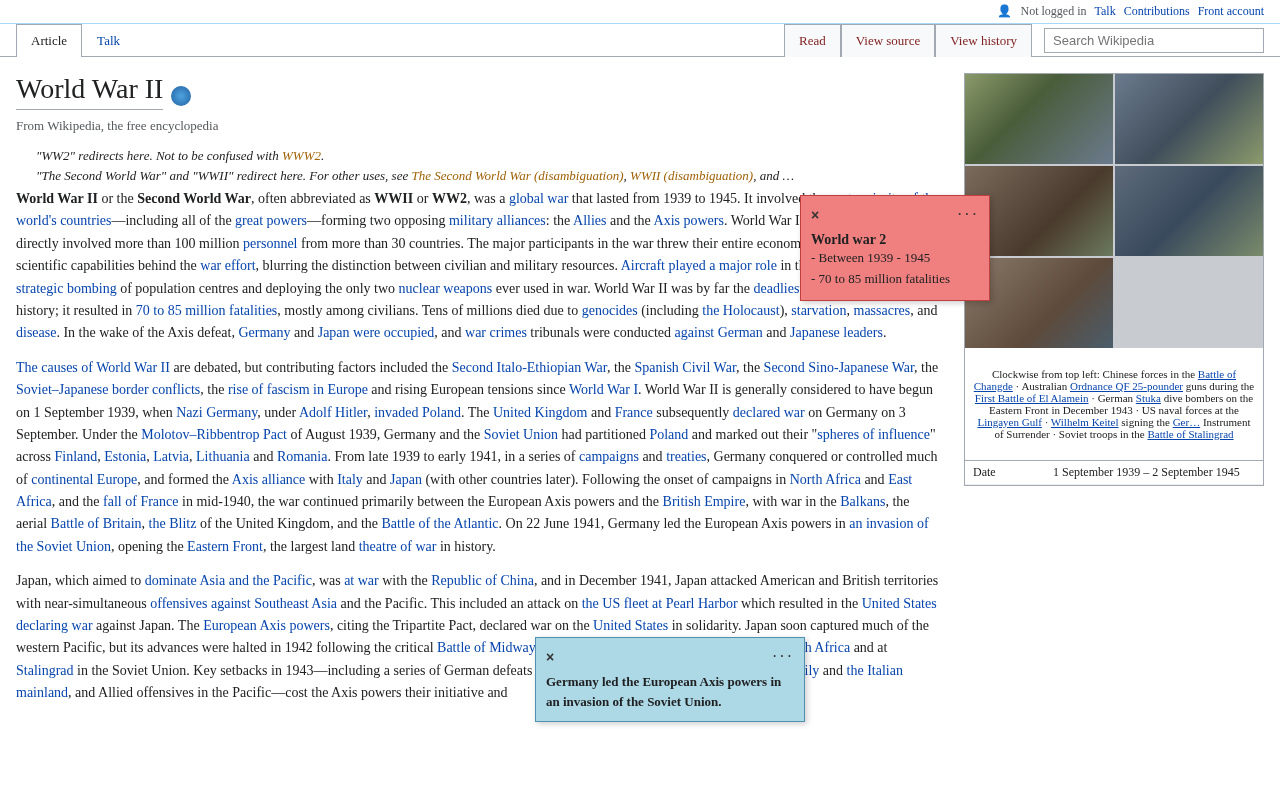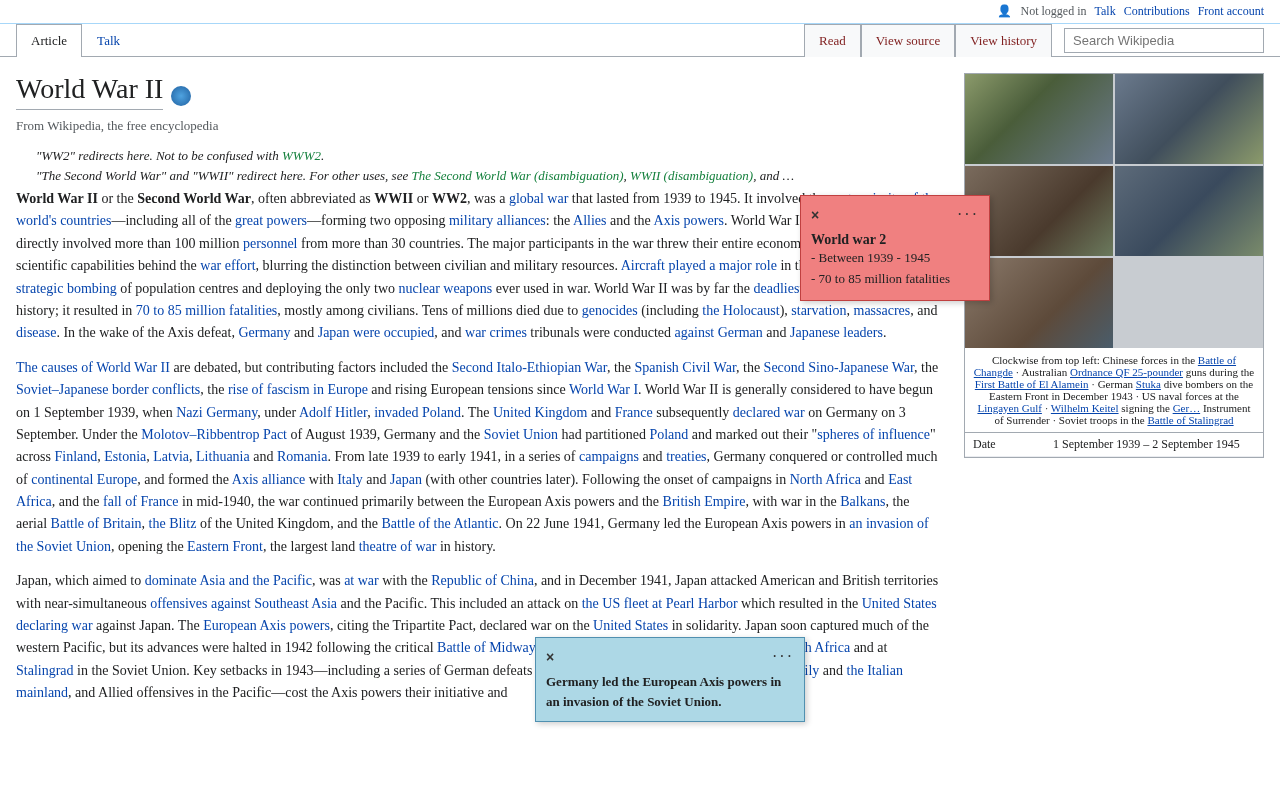--- a/index.html
+++ b/index.html
@@ -68,21 +68,21 @@
     }
     #search-box {
       margin-left: 12px;
       display: flex;
       align-items: center;
     }
     #search-input {
       border: 1px solid #a2a9b1;
       padding: 4px 8px;
       font-size: 13px;
-      width: 200px;
+      width: 220px;
       outline: none;
       color: #999;
     }
 
     
     #content-wrapper {
       display: flex;
       padding: 16px 16px 0 16px;
       max-width: 1280px;
     }
@@ -104,21 +104,21 @@
       color: #54595d;
       margin-bottom: 14px;
     }
     .hatnote {
       font-style: italic;
       font-size: 13px;
       margin-bottom: 4px;
       padding-left: 20px;
       color: #202122;
     }
-    .hatnote a { color: #15803d; text-decoration: none; }
+    .hatnote a { color: #a16207; text-decoration: none; }
     #article-body {
       font-size: 14px;
       line-height: 1.6;
     }
     #article-body p {
       margin-bottom: 12px;
     }
     #article-body a {
       color: #0645ad;
       text-decoration: none;
@@ -150,21 +150,21 @@
       justify-content: center;
       overflow: hidden;
     }
     
     .img-1 { background: linear-gradient(135deg, #6b7a8d 0%, #404e5c 50%, #8b9a6b 100%); }
     .img-2 { background: linear-gradient(135deg, #7a6b5d 0%, #4a3a2d 60%, #6b7a5d 100%); }
     .img-3 { background: linear-gradient(135deg, #5d6b7a 0%, #3a4a5d 50%, #7a8b6b 100%); }
     .img-4 { background: linear-gradient(135deg, #8b7a6b 0%, #5d4a3a 60%, #4a5d6b 100%); }
     .img-top { background: linear-gradient(135deg, #8b9a6b 0%, #4a5d3a 40%, #6b7a8d 100%); }
     #infobox-caption {
-      padding: 6px 8px;
+      padding: 20px 8px;
       font-size: 11px;
       text-align: center;
       border-bottom: 1px solid #a2a9b1;
     }
     #infobox-caption a { color: #0645ad; }
     #infobox table {
       width: 100%;
       border-collapse: collapse;
     }
     #infobox td {

